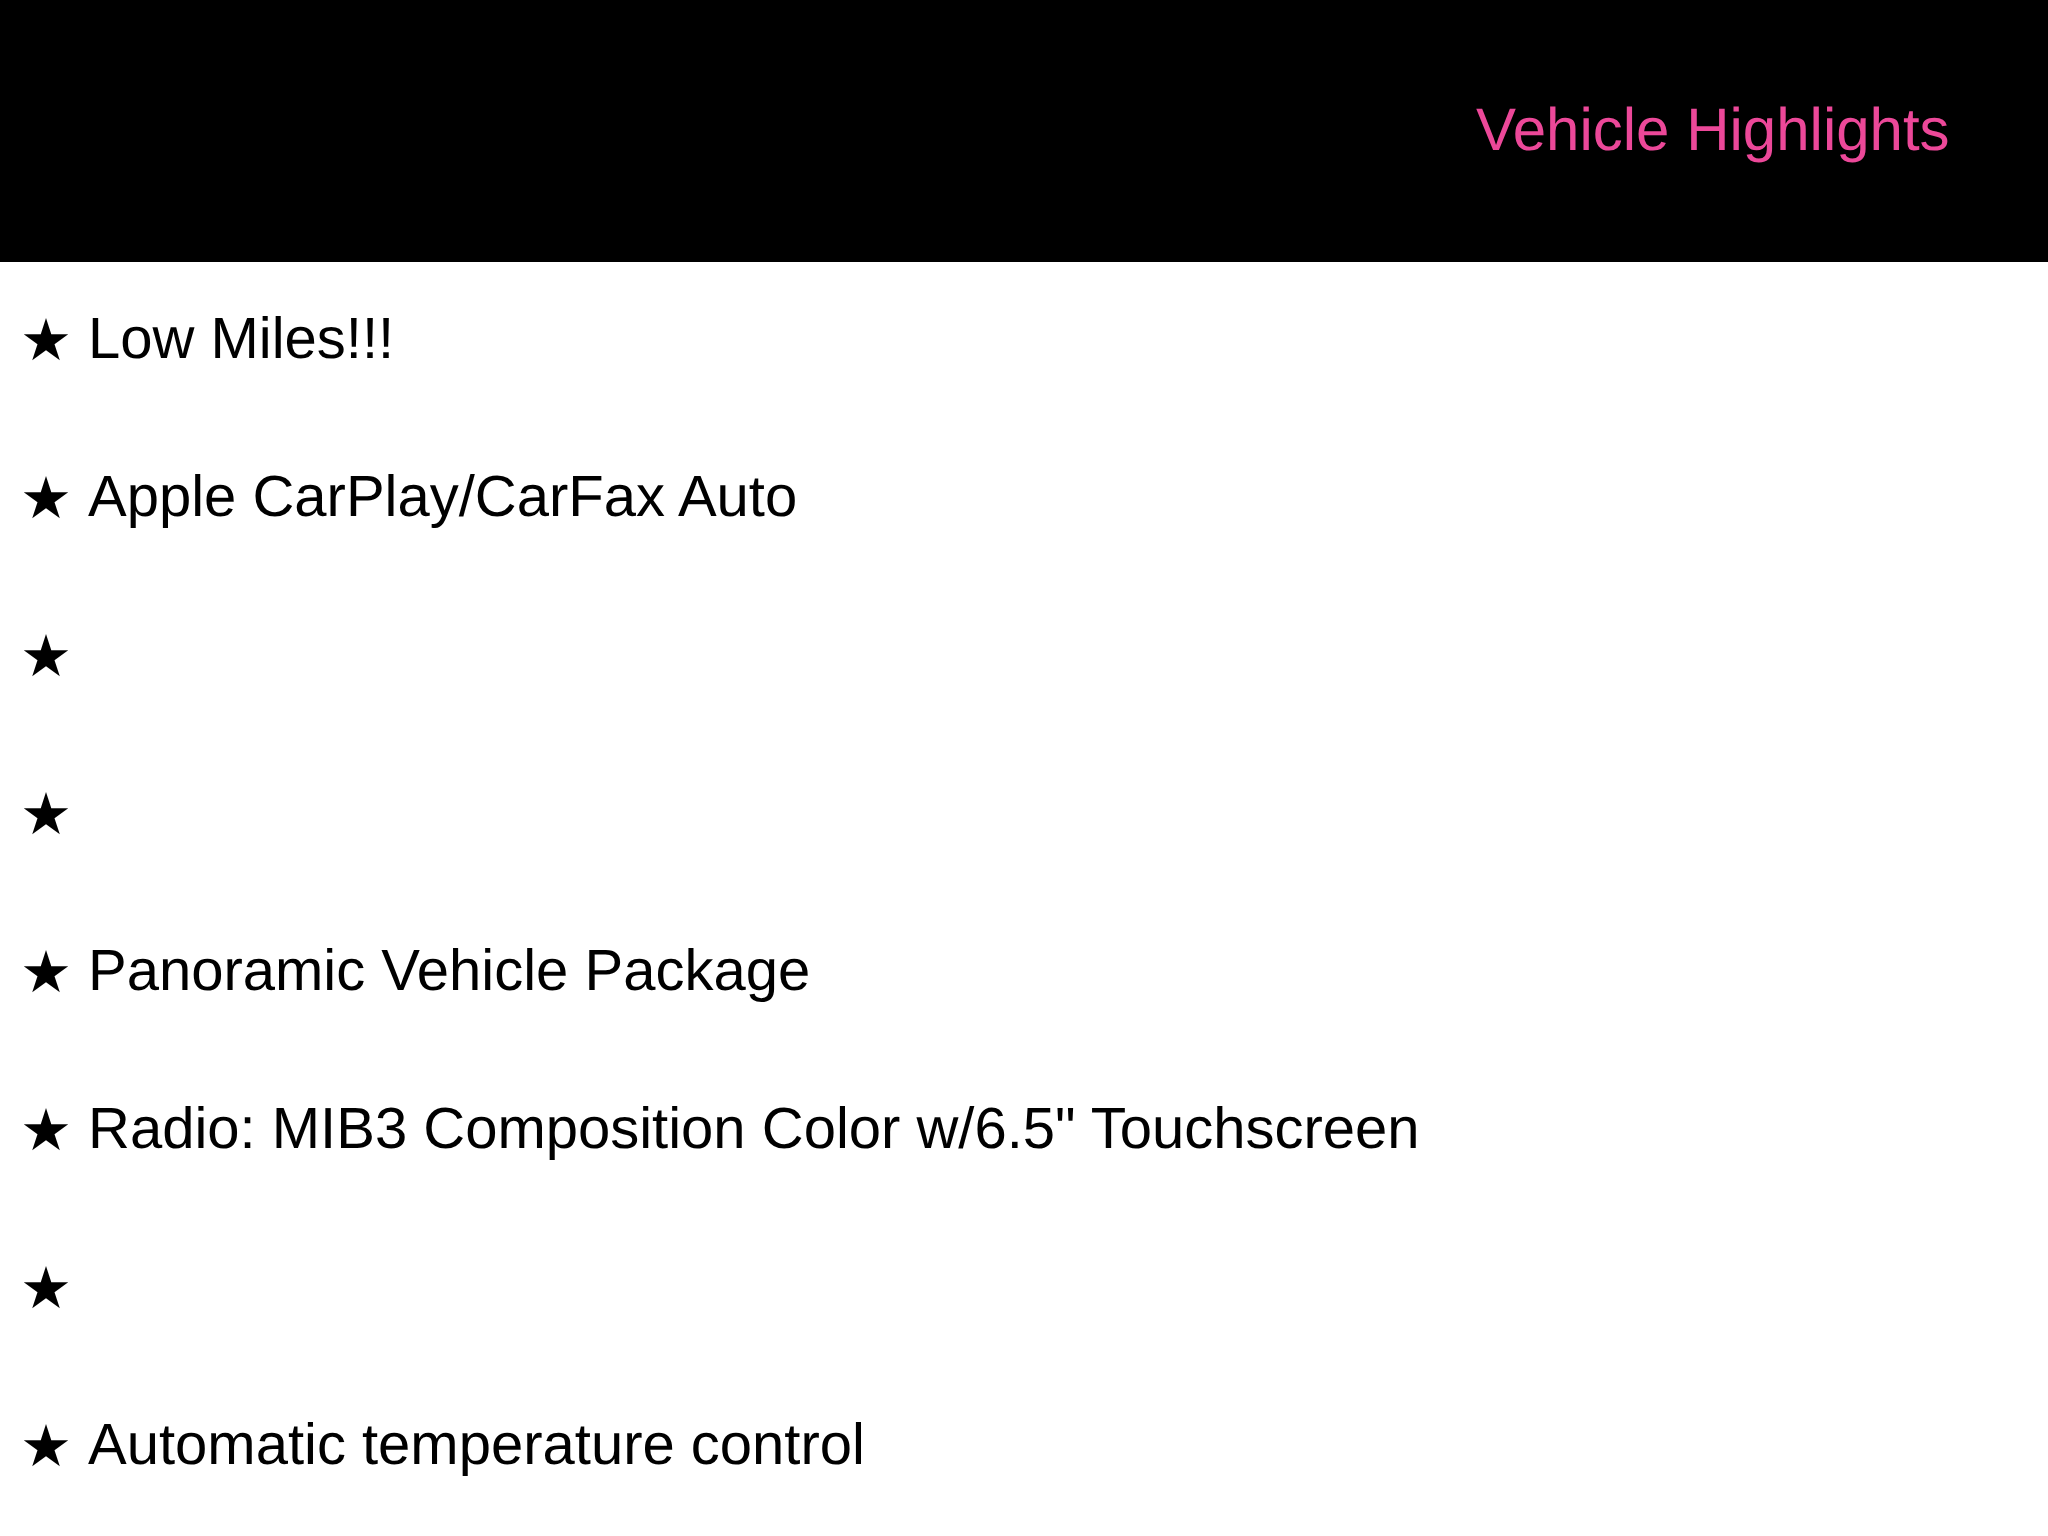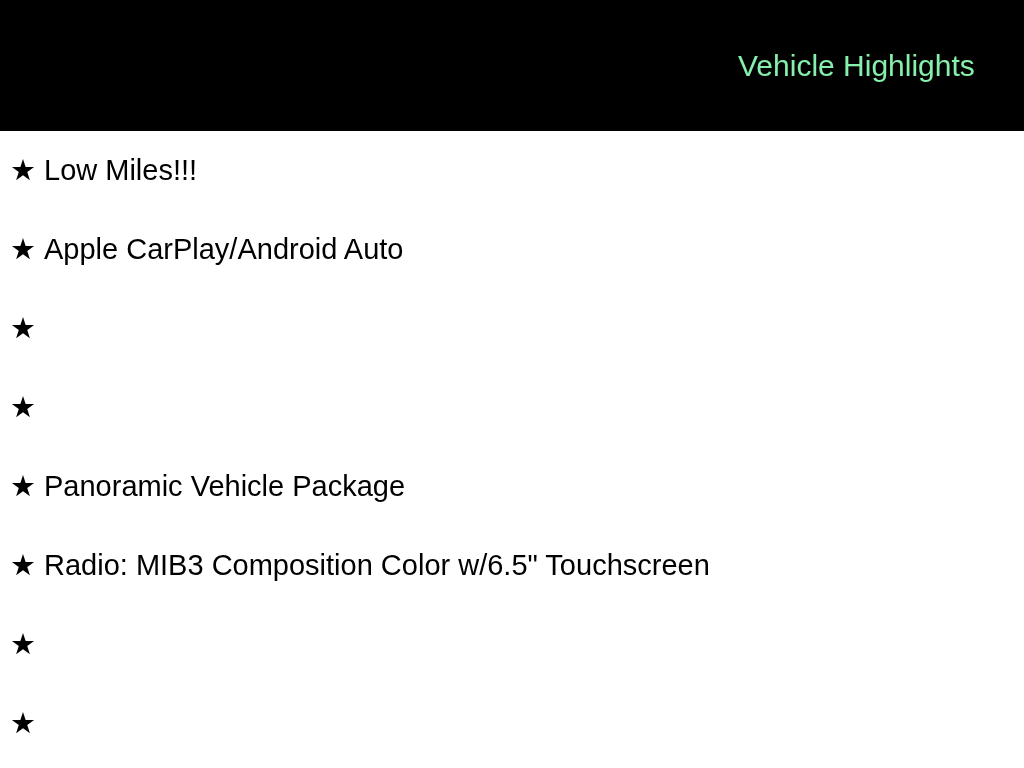--- a/index.html
+++ b/index.html
@@ -16,21 +16,21 @@
   .header {
     height: 131px;
     background: #000000;
     position: relative;
   }
   .header-title {
     position: absolute;
     left: 738px;
     top: 50%;
     transform: translateY(-50%);
-    color: #86efac;
+    color: #ec4899;
     font-size: 30px;
     white-space: nowrap;
   }
   .highlights {
     list-style: none;
     margin: 0;
     padding: 0;
   }
   .highlight-item {
     height: 79px;
@@ -59,35 +59,36 @@
   <div class="header-title">Vehicle Highlights</div>
 </div>
 
 <ul class="highlights">
   <li class="highlight-item">
     <span class="star">★</span>
     <span class="label">Low Miles!!!</span>
   </li>
   <li class="highlight-item">
     <span class="star">★</span>
-    <span class="label">Apple CarPlay/Android Auto</span>
+    <span class="label">Apple CarPlay/CarFax Auto</span>
   </li>
   <li class="highlight-item">
     <span class="star">★</span>
   </li>
   <li class="highlight-item">
     <span class="star">★</span>
   </li>
   <li class="highlight-item">
     <span class="star">★</span>
     <span class="label">Panoramic Vehicle Package</span>
   </li>
   <li class="highlight-item">
     <span class="star">★</span>
     <span class="label">Radio: MIB3 Composition Color w/6.5" Touchscreen</span>
   </li>
   <li class="highlight-item">
     <span class="star">★</span>
   </li>
   <li class="highlight-item">
     <span class="star">★</span>
+    <span class="label">Automatic temperature control</span>
   </li>
 </ul>
 
 </body></html>

